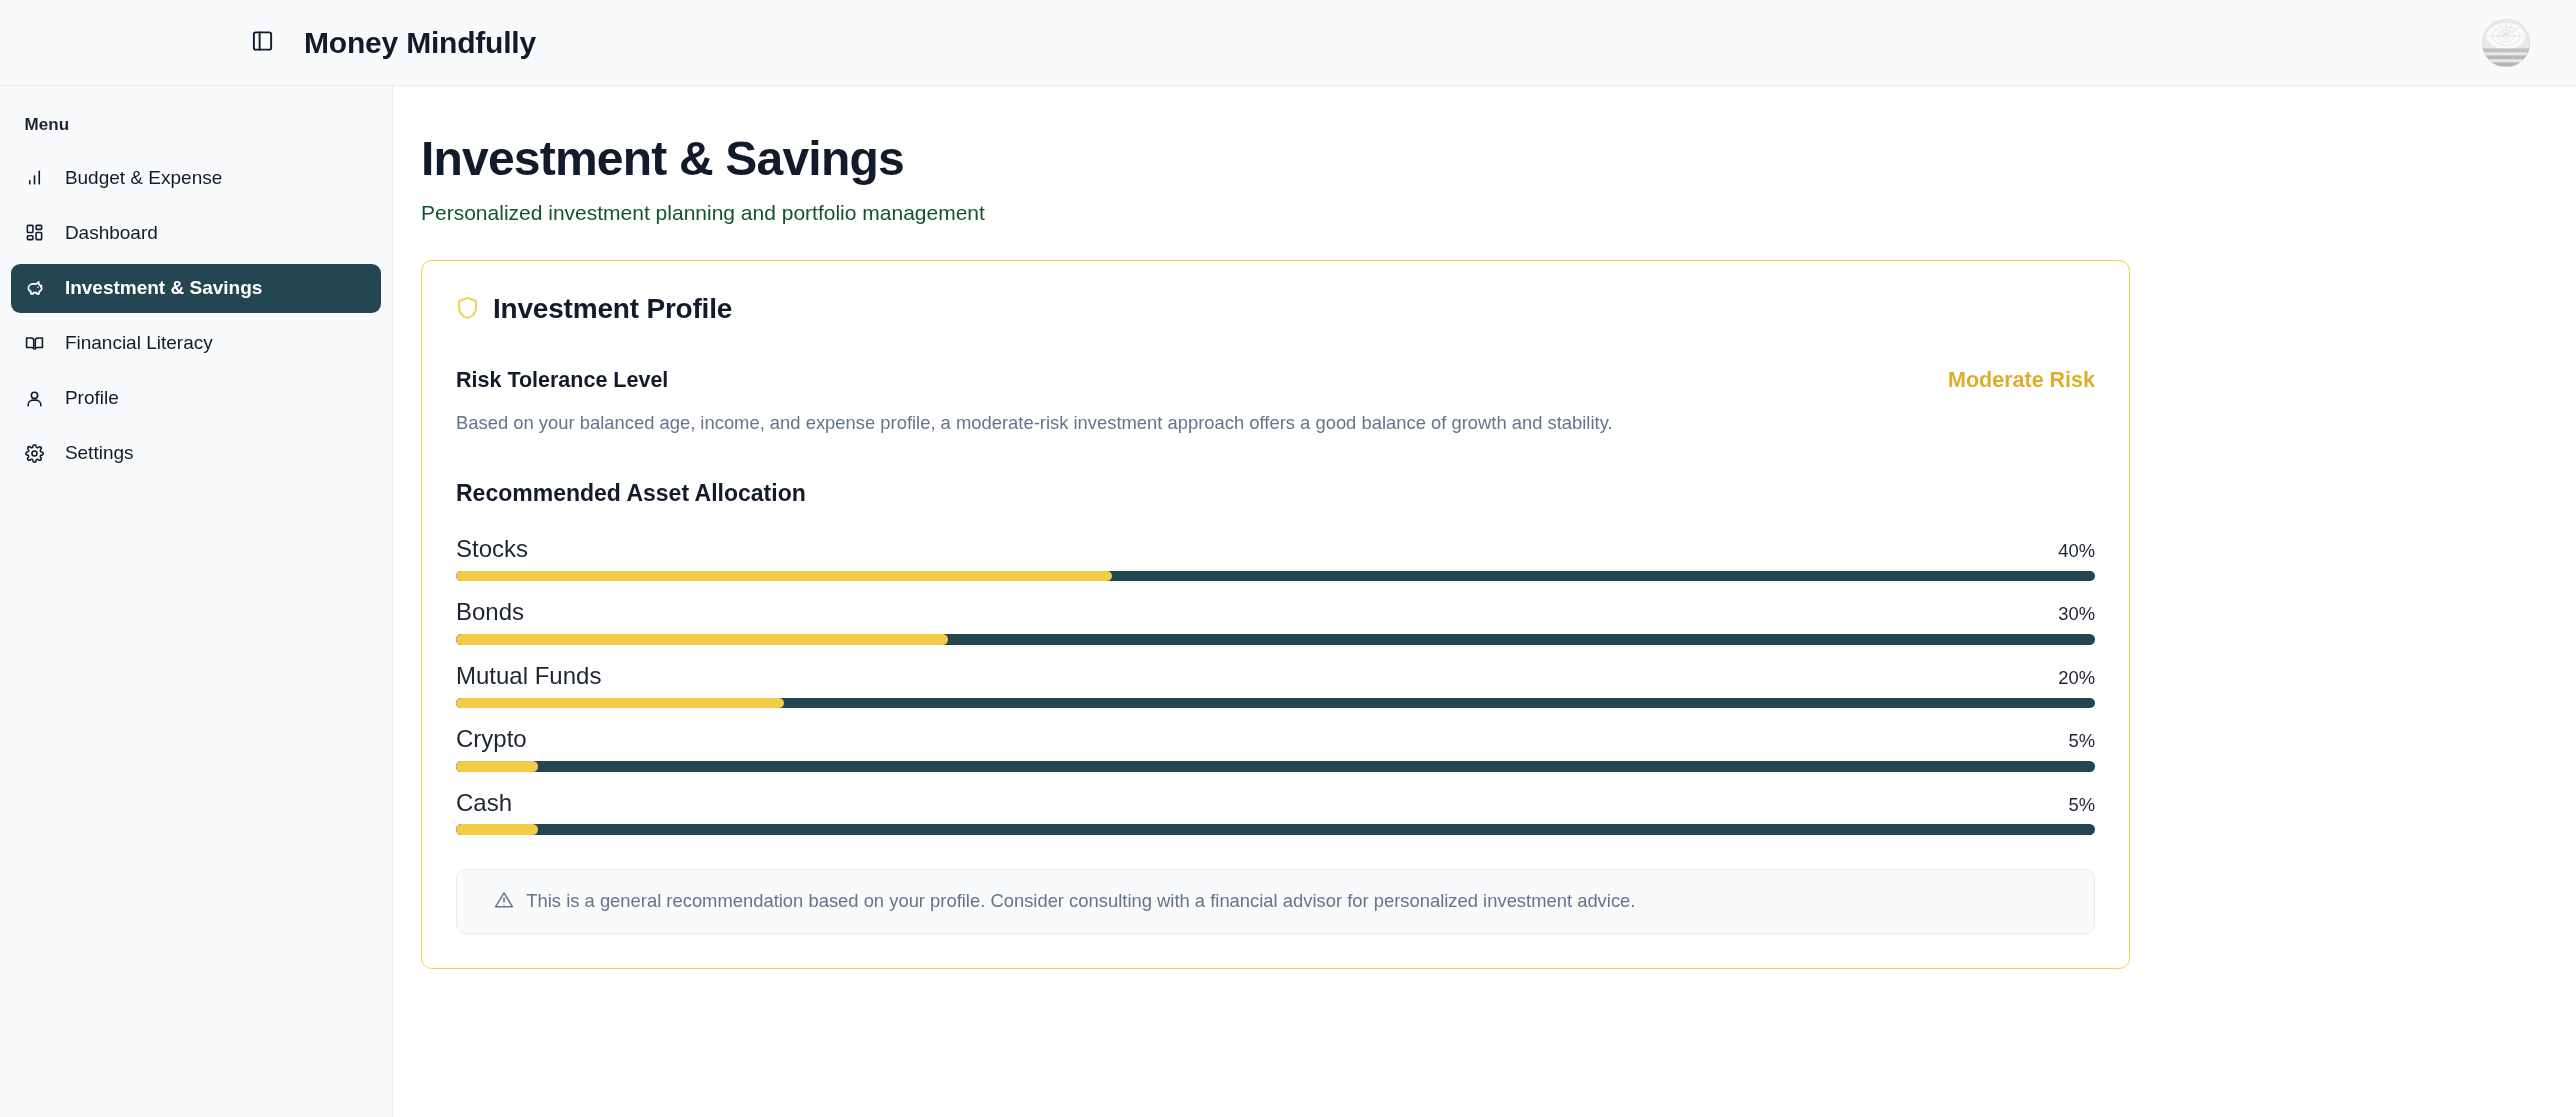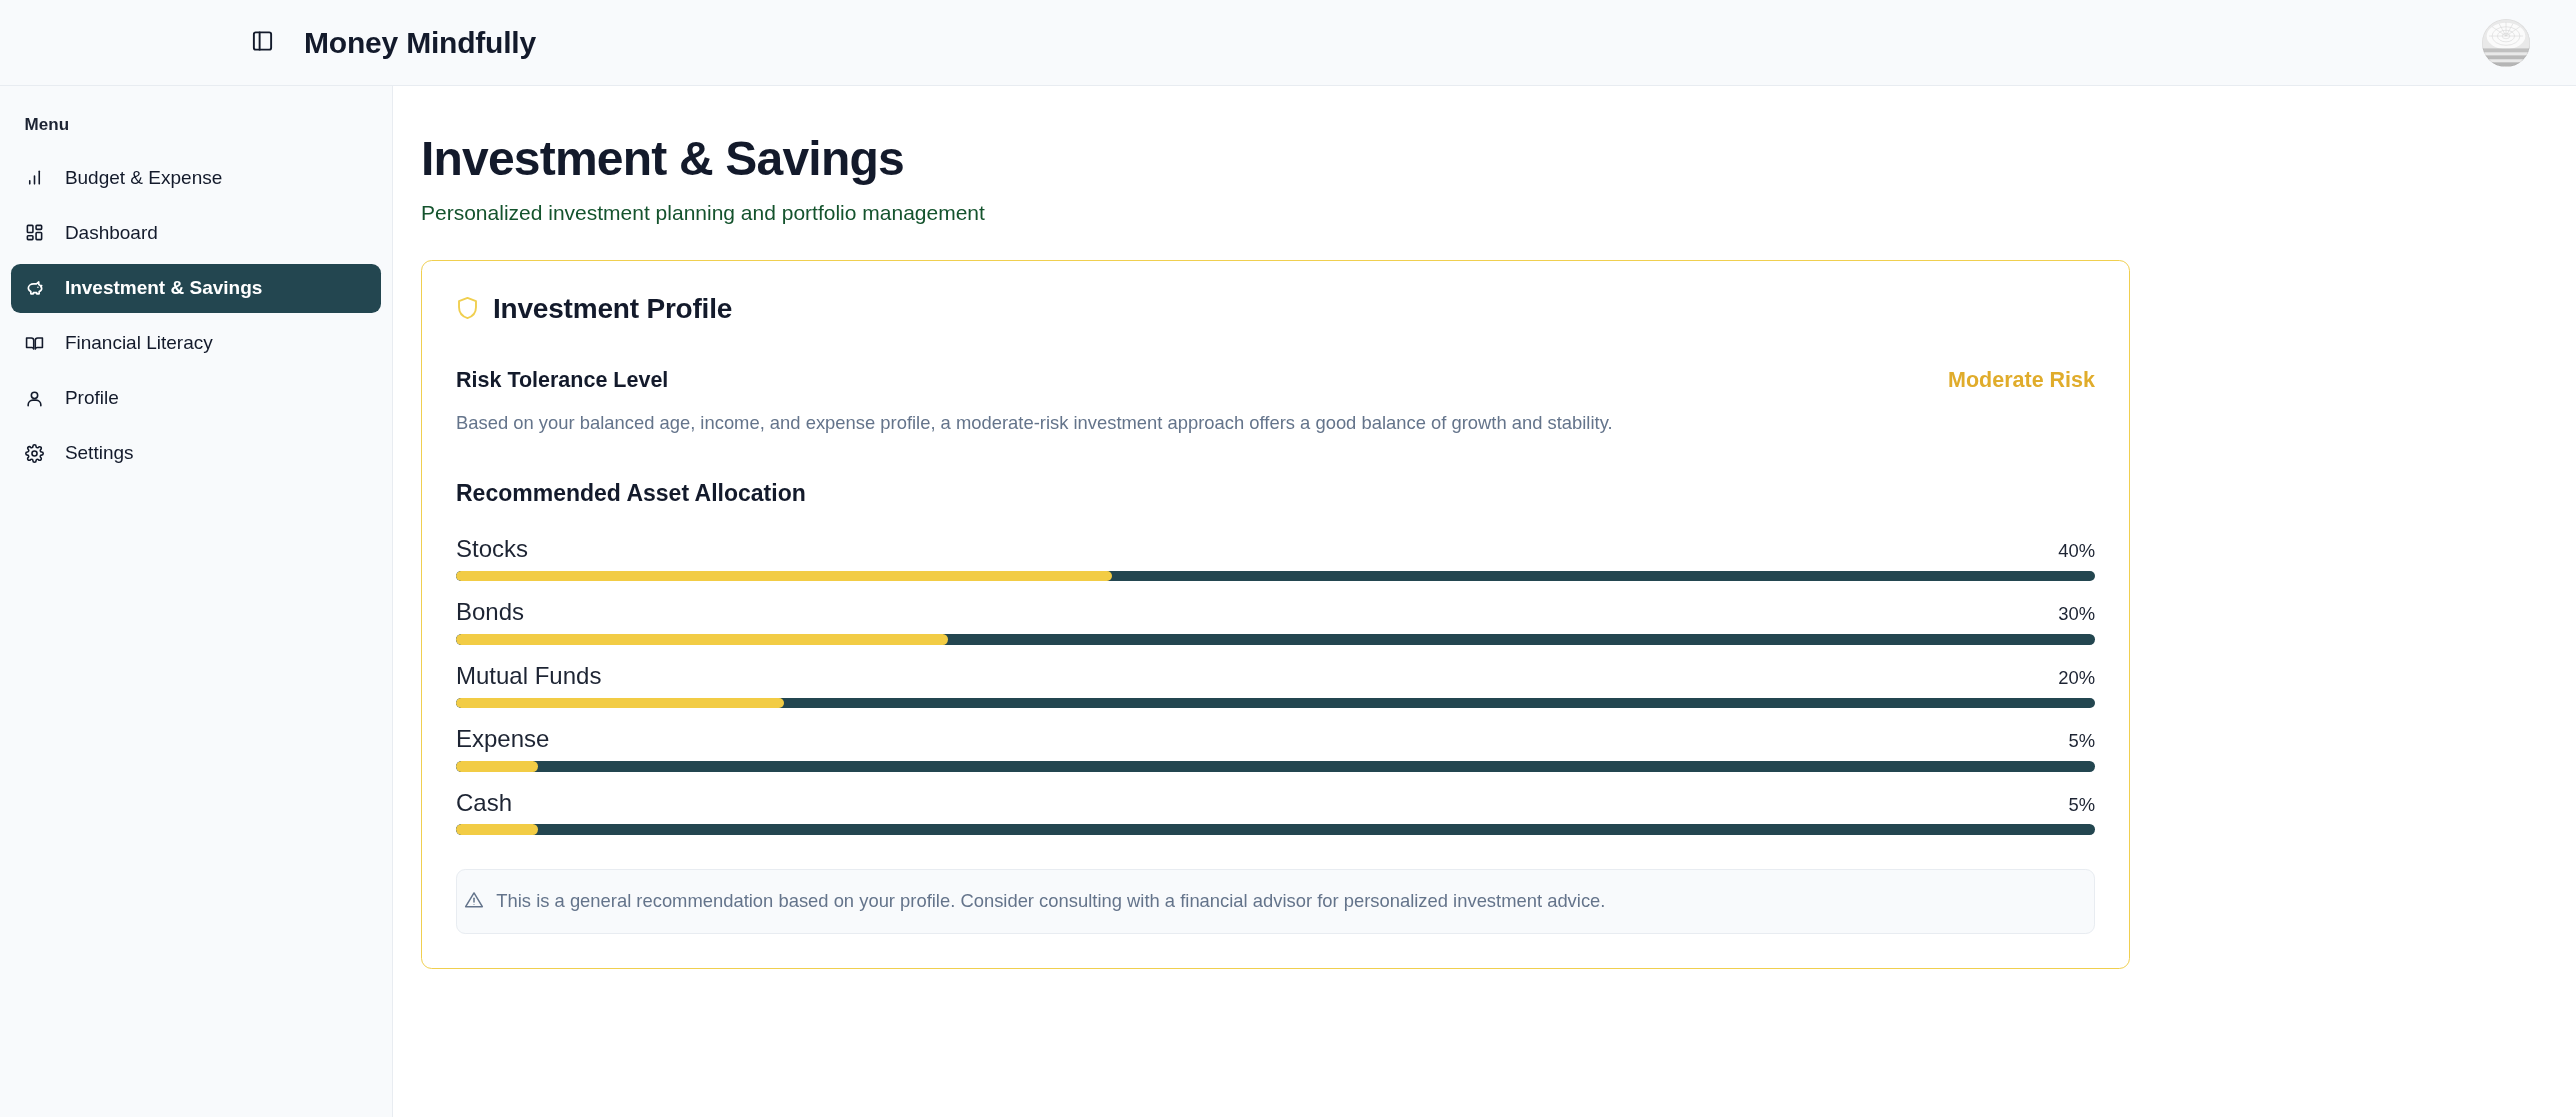--- a/index.html
+++ b/index.html
@@ -134,21 +134,21 @@
     width: 100%; height: 10.7px;
     background: #234650; border-radius: 5.4px; overflow: hidden;
     cursor: pointer;
   }
   .alloc-fill { height: 100%; background: #f2cc45; border-radius: 5.4px; }
 
   .note {
     margin-top: 34px;
     border: 1.5px solid #e8ecf1; border-radius: 9.2px;
     background: #f8fafc;
-    padding: 20px 7px;
+    padding: 20px 37px;
     display: flex; align-items: center; gap: 12.3px;
   }
   .note-text { font-size: 18.4px; color: #64748b; }
 </style>
 </head>
 <body>
 
 <div class="topbar">
   <div class="sidebar-toggle">
     <span>
@@ -301,21 +301,21 @@
           <span class="alloc-name">Mutual Funds</span>
           <span class="alloc-pct">20%</span>
         </div>
         <div class="alloc-track">
           <div class="alloc-fill" style="width: 20%;"></div>
         </div>
       </div>
 
       <div class="alloc-row">
         <div class="alloc-top">
-          <span class="alloc-name">Expense</span>
+          <span class="alloc-name">Crypto</span>
           <span class="alloc-pct">5%</span>
         </div>
         <div class="alloc-track">
           <div class="alloc-fill" style="width: 5%;"></div>
         </div>
       </div>
 
       <div class="alloc-row">
         <div class="alloc-top">
           <span class="alloc-name">Cash</span>

